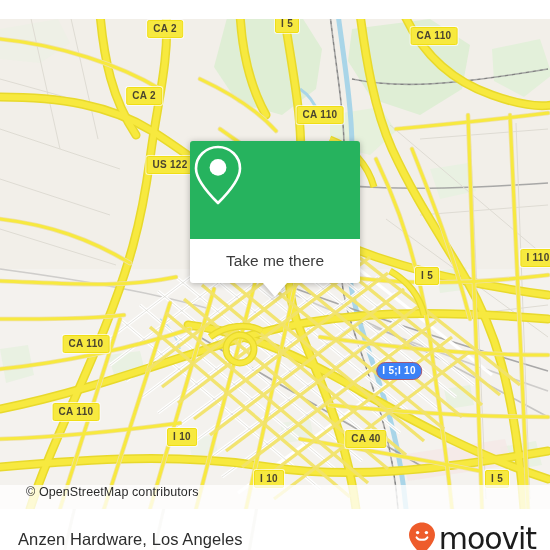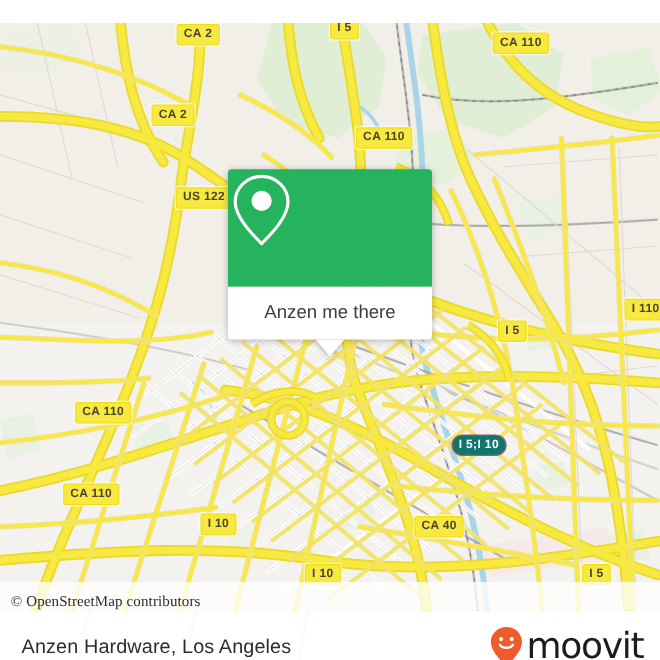--- a/index.html
+++ b/index.html
@@ -25,21 +25,21 @@
     font-size:10px;
     line-height:13px;
     padding:1px 5px 2px 5px;
     white-space:nowrap;
     letter-spacing:.3px;
     box-shadow:0 0 0 1px #ffffffaa;
     transform:translate(-50%,-50%);
     font-family:"Liberation Sans", sans-serif;
   }
   .shield.pill{
-    background:#0f766e;
+    background:#3b82f6;
     border:1.5px solid #a85870;
     border-radius:9px;
     color:#ffffff;
     box-shadow:none;
   }
 
   
   #popup{
     position:absolute;left:190px;top:122px;width:170px;
     filter:drop-shadow(0 1px 3px rgba(0,0,0,.28));
@@ -59,25 +59,24 @@
     margin-left:-12px;width:0;height:0;
     border-left:12px solid transparent;
     border-right:12px solid transparent;
     border-top:14px solid #ffffff;
   }
 
   
   #attrib{
     position:absolute;left:0;top:466px;width:550px;height:24px;
     background:rgba(255,255,255,.78);
-    display:flex;align-items:flex-end;
+    display:flex;align-items:flex-start;
     font-size:12.5px;color:#2b2b2b;
-    padding-left:9px;box-sizing:border-box;
+    padding-left:26px;box-sizing:border-box;
     letter-spacing:.1px;
-    font-family:Liberation Serif, serif;
   }
 
   
   #footer{
     position:absolute;left:0;top:490px;width:550px;height:60px;
     background:#ffffff;overflow:hidden;
   }
   #footer-watermark{position:absolute;left:0;top:-490px;opacity:.10;}
   #footer-inner{
     position:relative;width:100%;height:100%;
@@ -343,21 +342,21 @@
       </div>
 
     <div id="popup">
       <div id="popup-head">
         <svg width="56" height="68" viewBox="0 0 56 68">
           <path d="M28 6 C15.8 6 6 15.6 6 27.4 C6 39 18 52 28 62 C38 52 50 39 50 27.4 C50 15.6 40.2 6 28 6 Z" fill="none" stroke="#ffffff" stroke-width="2.6" stroke-linejoin="round"></path>
           <circle cx="28" cy="26.4" r="8.4" fill="#ffffff"></circle>
         </svg>
       </div>
       <div id="popup-foot">
-        <span>Anzen me there</span>
+        <span>Take me there</span>
       </div>
       <div id="popup-tail"></div>
     </div>
 
     <div id="attrib">
       <span>© OpenStreetMap contributors</span>
     </div>
   </div>
 
   <div id="footer">

